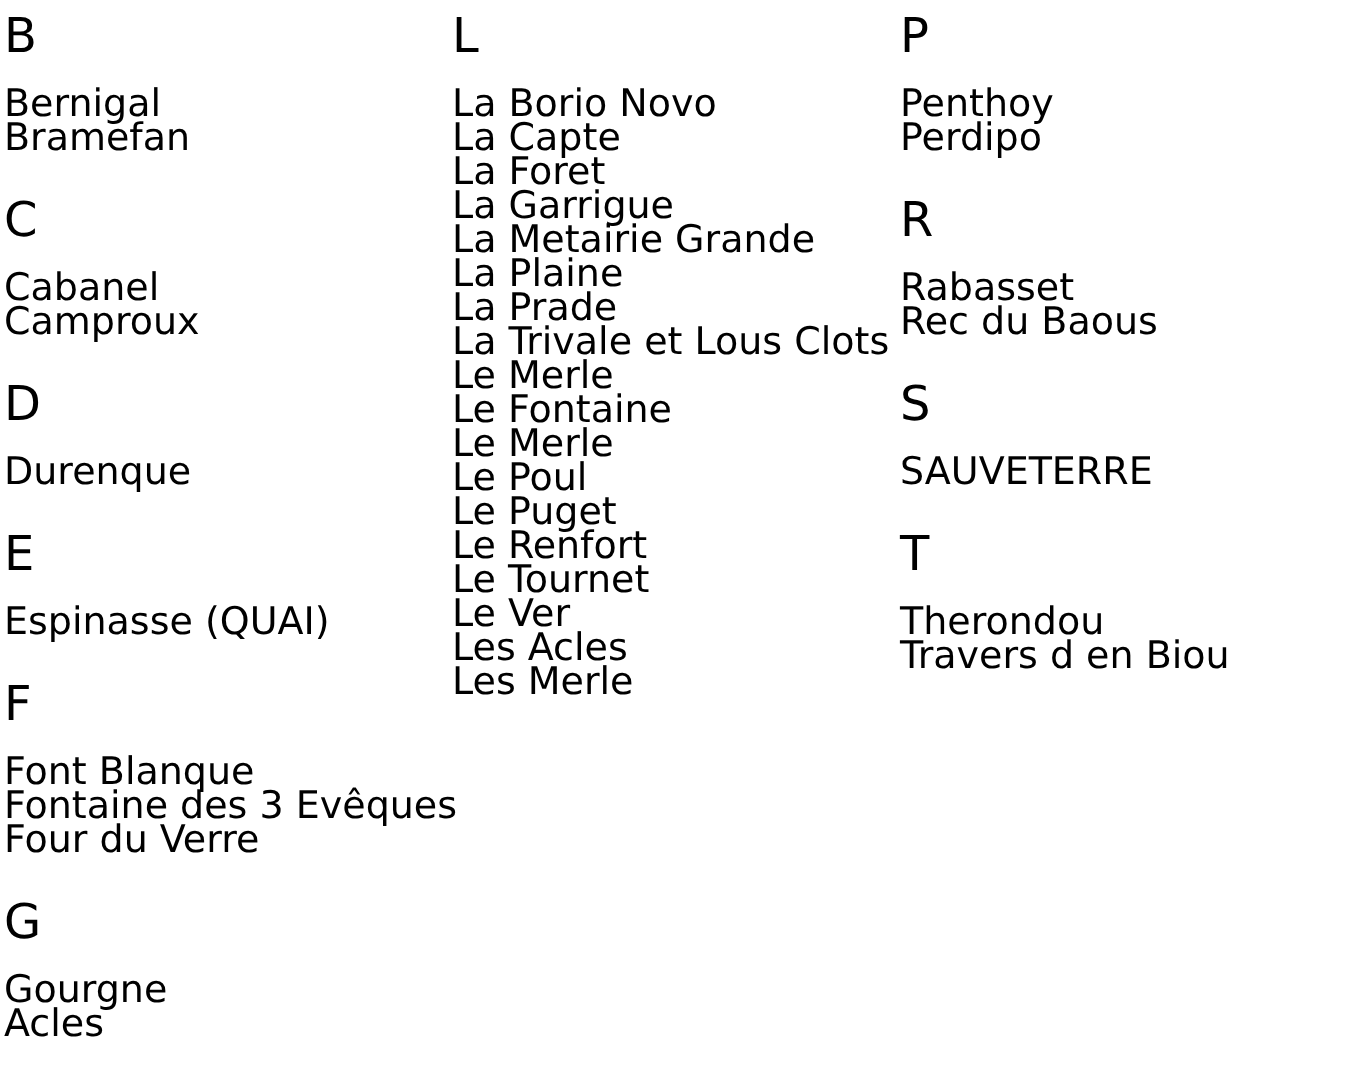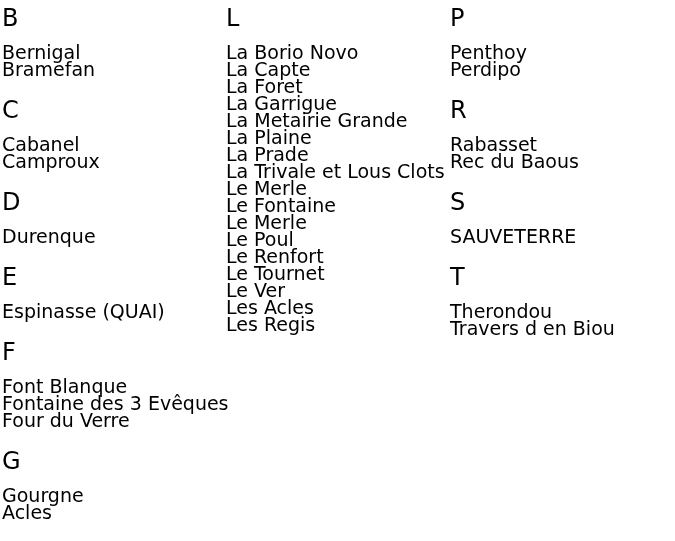--- a/index.html
+++ b/index.html
@@ -84,25 +84,26 @@
         <div class="item">La Foret</div>
         <div class="item">La Garrigue</div>
         <div class="item">La Metairie Grande</div>
         <div class="item">La Plaine</div>
         <div class="item">La Prade</div>
         <div class="item">La Trivale et Lous Clots</div>
         <div class="item">Le Merle</div>
         <div class="item">Le Fontaine</div>
         <div class="item">Le Merle</div>
         <div class="item">Le Poul</div>
+        <div class="item">Le Puget</div>
         <div class="item">Le Renfort</div>
         <div class="item">Le Tournet</div>
         <div class="item">Le Ver</div>
         <div class="item">Les Acles</div>
-        <div class="item">Les Regis</div>
+        <div class="item">Les Merle</div>
       </div>
     </div>
     <div class="column">
       <div class="section">
         <h2 class="letter-heading">P</h2>
         <div class="item">Penthoy</div>
         <div class="item">Perdipo</div>
       </div>
       <div class="section">
         <h2 class="letter-heading">R</h2>

